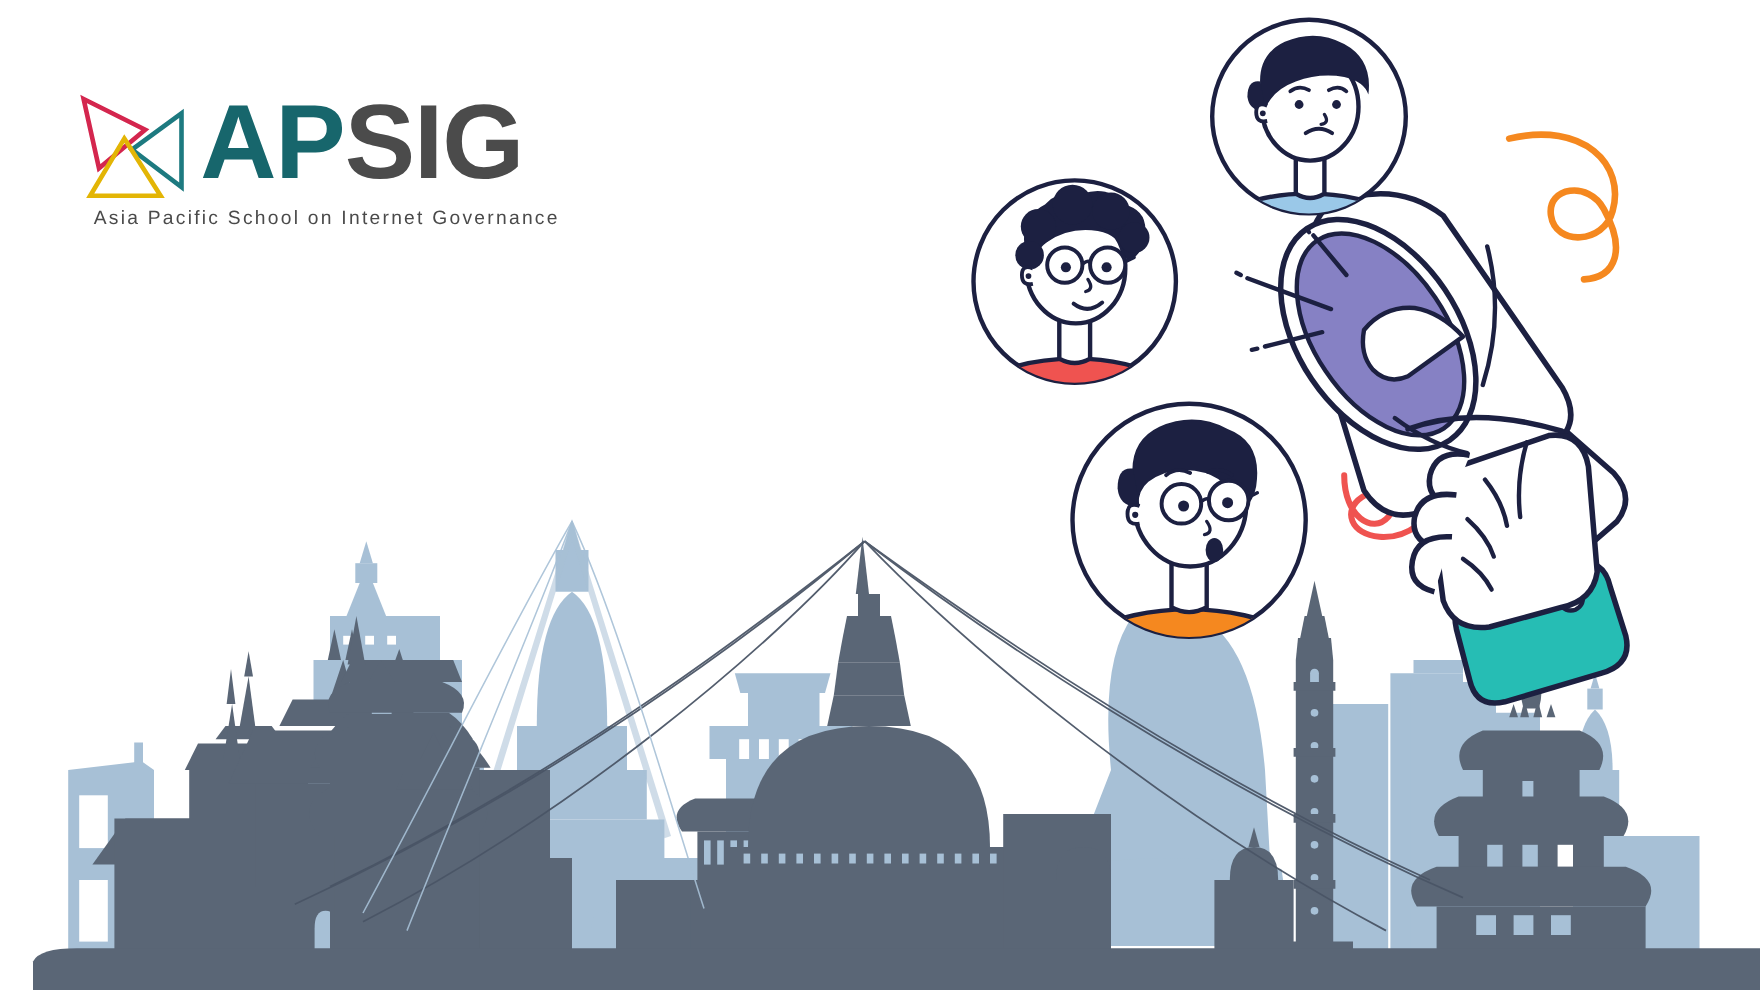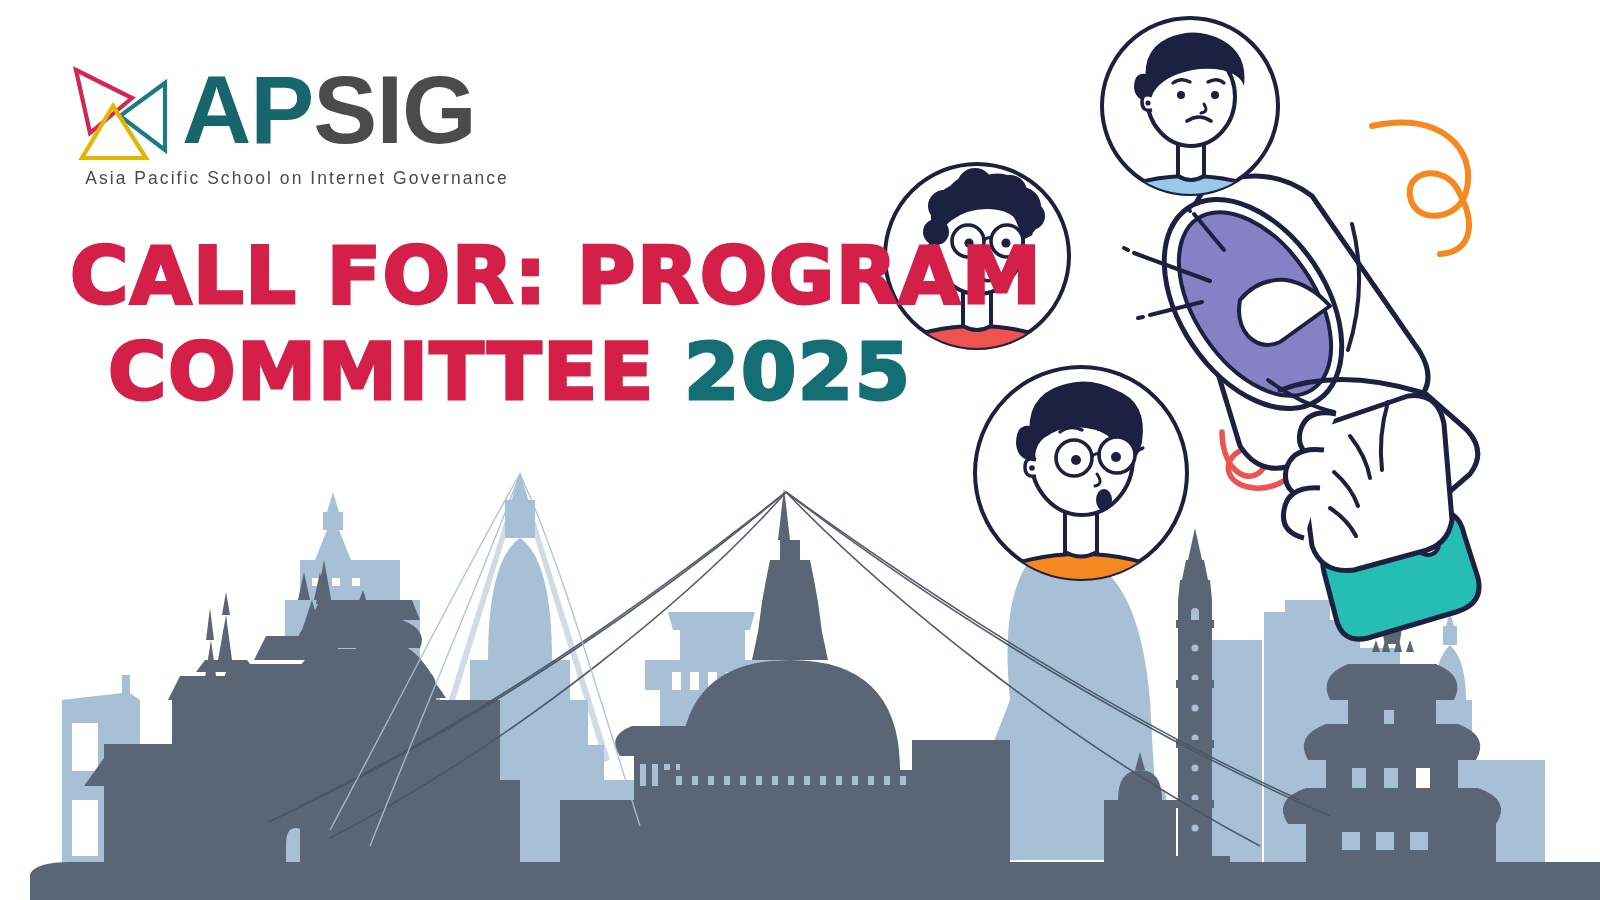--- a/index.html
+++ b/index.html
@@ -6,21 +6,21 @@
   html,body{margin:0;padding:0;}
   body{
     width:1600px;height:900px;overflow:hidden;
     background:#ffffff;
     font-family:"Liberation Sans","DejaVu Sans",sans-serif;
     position:relative;
   }
   .stage{position:absolute;inset:0;width:1600px;height:900px;overflow:hidden;background:#fff;}
 
   
-  .logo-block{position:absolute;left:66px;top:56px;width:460px;}
+  .logo-block{position:absolute;left:66px;top:76px;width:460px;}
   .logo-row{display:flex;align-items:center;height:108px;}
   .logo-mark{width:110px;height:105px;flex:0 0 110px;}
   .logo-word{
     font-family:"Liberation Sans","DejaVu Sans",sans-serif;
     font-weight:700;font-size:96px;line-height:96px;
     letter-spacing:-1px;margin-left:6px;white-space:nowrap;
   }
   .logo-word .ap{color:#17666C;}
   .logo-word .sig{color:#4B4B4B;}
   .logo-tag{
@@ -457,18 +457,14 @@
       <svg class="logo-mark" viewBox="0 0 110 105">
         <polygon points="10,12 66,40 24,75" fill="none" stroke="#D4264E" stroke-width="4.2"></polygon>
         <polygon points="99,25 99,92 54,58" fill="none" stroke="#1D7A80" stroke-width="4.2"></polygon>
         <polygon points="47,48 80,100 16,100" fill="none" stroke="#E3B505" stroke-width="4.2"></polygon>
       </svg>
       <div class="logo-word"><span class="ap">AP</span><span class="sig">SIG</span></div>
     </div>
     <div class="logo-tag">Asia Pacific School on Internet Governance</div>
   </div>
 
-  <div class="headline">
-    <div class="hl-line hl-line-1">CALL FOR: PROGRAM</div>
-    <div class="hl-line hl-line-2"><span>COMMITTEE </span><span class="yr">2025</span></div>
-  </div>
 
 </div>
 
 </body></html>

